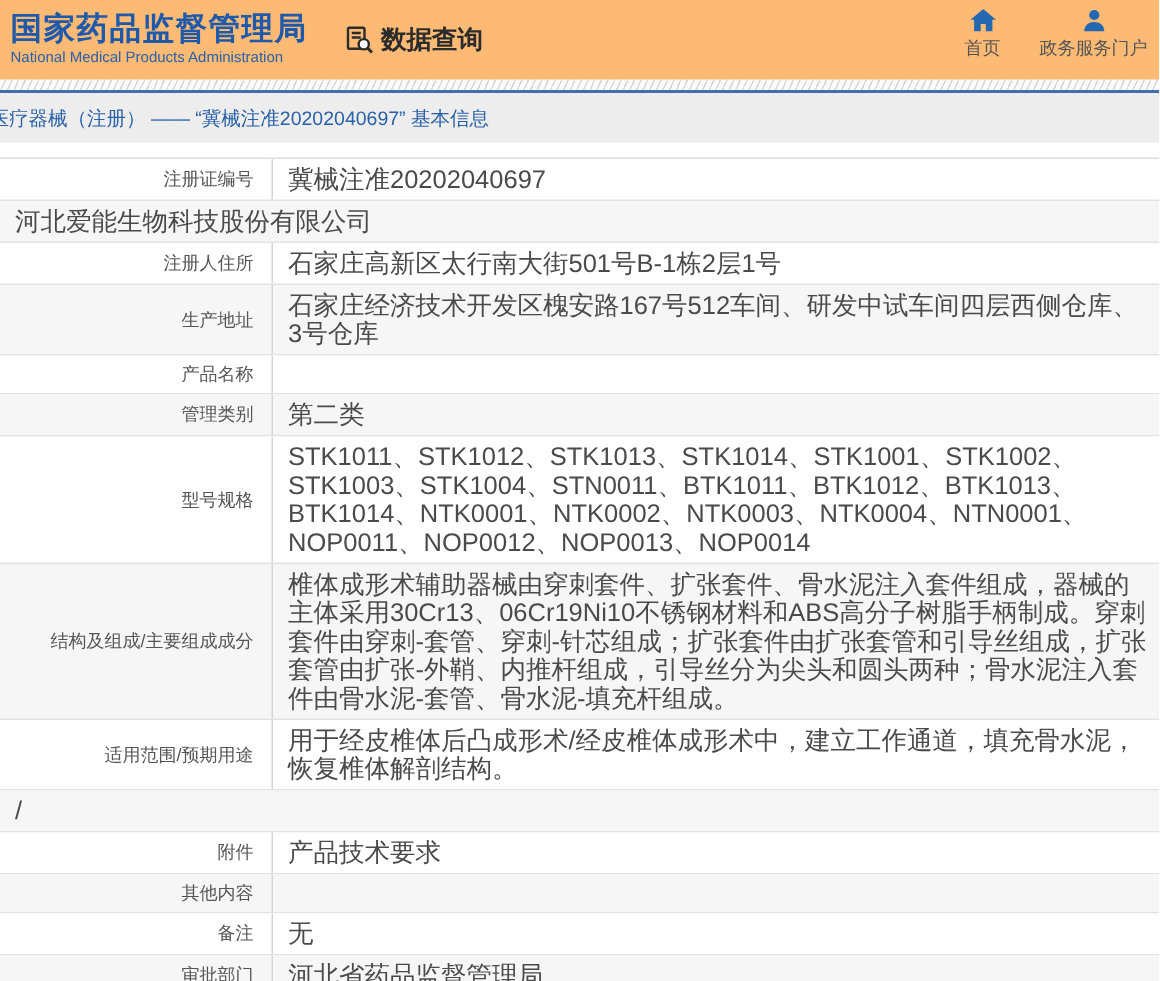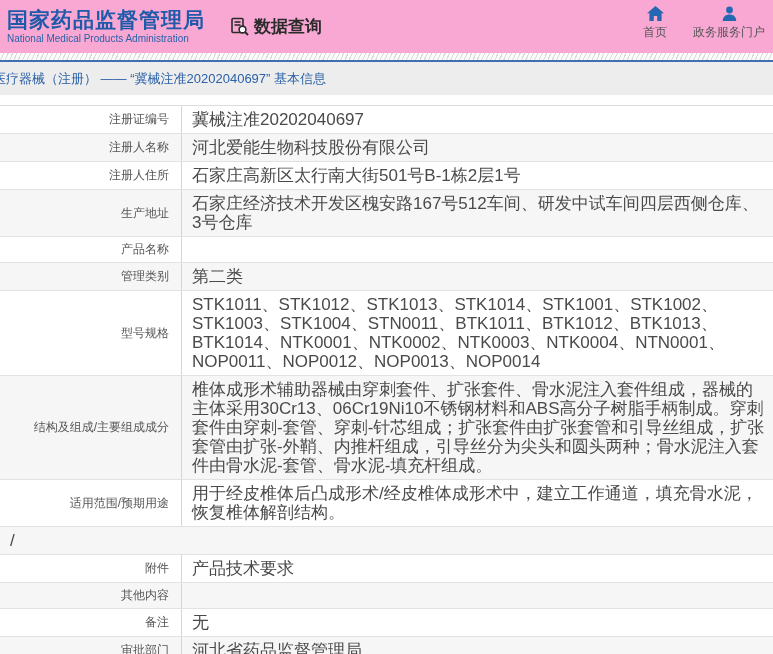--- a/index.html
+++ b/index.html
@@ -1,20 +1,20 @@
 <!DOCTYPE html>
 <html><head>
 <meta charset="utf-8">
 <style>
   * { margin:0; padding:0; box-sizing:border-box; }
   html,body { width:773px; background:#fff; font-family:"Liberation Sans","DejaVu Sans",sans-serif; }
   .page { width:773px; height:654px; overflow:hidden; background:#fff; }
 
   
-  .header { height:53px; display:flex; align-items:center; position:relative; background:#f9a8d4; }
+  .header { height:53px; display:flex; align-items:center; position:relative; background:#fdba74; }
   .logo { margin-left:7px; cursor:pointer; }
   .logo-cn { color:#1e5aa9; font-size:21px; font-weight:bold; letter-spacing:1px; line-height:24px; }
   .logo-en { color:#2a61a8; font-size:10px; line-height:13px; }
   .section-title { display:flex; align-items:center; margin-left:24px; color:#2b2b2b; font-size:17px; font-weight:600; gap:4px; cursor:pointer; }
   .section-title svg { display:block; }
   .nav { position:absolute; right:8px; top:6px; display:flex; gap:26px; }
   .nav-item { display:flex; flex-direction:column; align-items:center; gap:3px; cursor:pointer; text-decoration:none; }
   .nav-item span { color:#555; font-size:12px; }
   .nav-item svg { display:block; }
 
@@ -86,23 +86,20 @@
     <div class="info-table" id="info-table">
         <div class="row">
           <div class="cell-label">
             <span>注册证编号</span>
           </div>
           <div class="cell-value">
             <span>冀械注准20202040697</span>
           </div>
         </div>
         <div class="row">
-          <div class="cell-label">
-            <span>注册人名称</span>
-          </div>
           <div class="cell-value">
             <span>河北爱能生物科技股份有限公司</span>
           </div>
         </div>
         <div class="row">
           <div class="cell-label">
             <span>注册人住所</span>
           </div>
           <div class="cell-value">
             <span>石家庄高新区太行南大街501号B-1栋2层1号</span>

